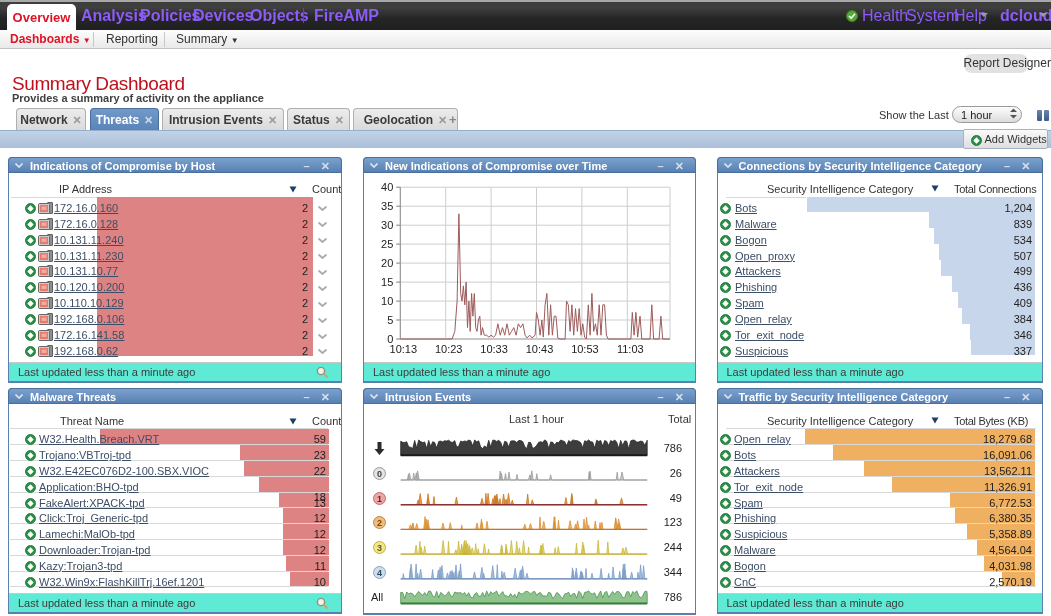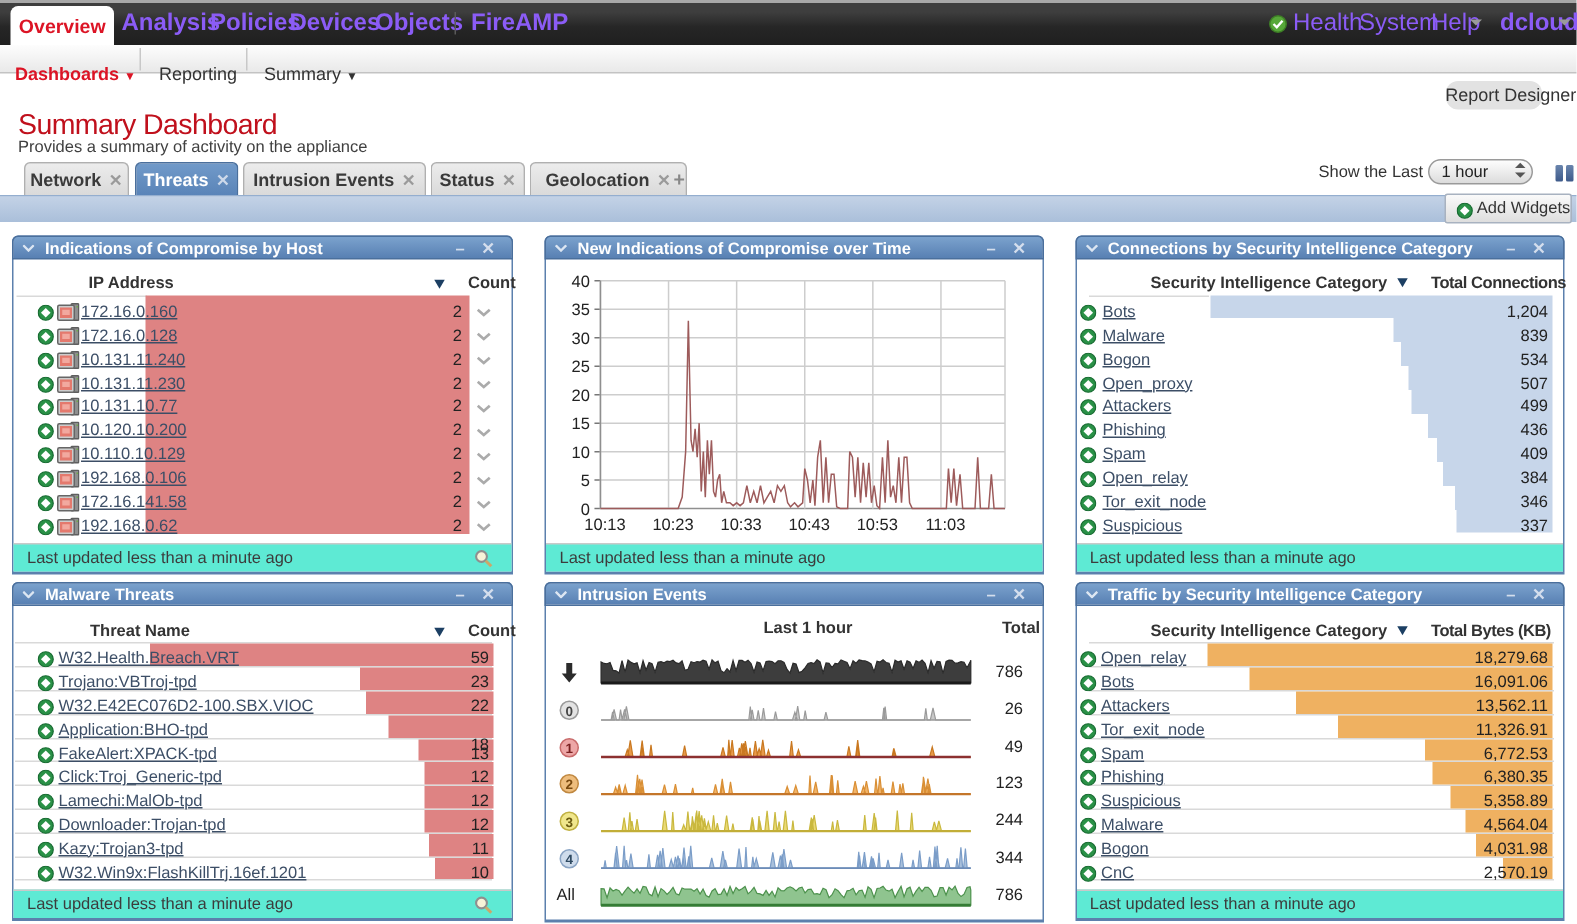--- a/index.html
+++ b/index.html
@@ -7,24 +7,24 @@
 #topbar { position:absolute; left:0; top:0; width:1051px; height:30px;
   background:linear-gradient(#a8a8a8 0 2px,#3e3e3e 2px 8px,#262626 60%,#1f1f1f); }
 .tnav { position:absolute; top:0; height:30px; line-height:31px; color:#8b5cf6;
   font-size:16px; font-weight:bold; }
 #ovtab { position:absolute; left:7px; top:4px; width:69px; height:26px; background:#fff;
   border-radius:5px 5px 0 0; color:#dc1425; font-size:13px; font-weight:bold;
   text-align:center; line-height:27px; }
 #subnav { position:absolute; left:0; top:30px; width:1051px; height:19px;
   background:linear-gradient(#fdfdfd,#e9e9e9); border-bottom:1px solid #c3c3c3; }
 .snav { position:absolute; top:30px; height:18px; line-height:19px; font-size:12px;
-  font-weight:bold; color:#333;margin-top:10px; }
+  font-weight:bold; color:#333; }
 .sep { position:absolute; top:32px; height:15px; width:1px; background:#c8c8c8; }
 #title { position:absolute; left:12px; top:73px; font-size:19px; letter-spacing:-0.4px; color:#c0101c; }
-#subtitle { position:absolute; left:12px; top:92px; font-size:11px; color:#404040; }
+#subtitle { position:absolute; left:12px; top:92px; font-size:11px; color:#404040;font-weight:bold; }
 .btn { position:absolute; background:linear-gradient(#fafafa,#dedede);
   border:1px solid #b4b4b4; border-radius:4px; font-size:11px; color:#333;
   text-align:center; white-space:nowrap; }
 .tab { position:absolute; top:108px; height:22px; border:1px solid #b0b0b0;
   border-bottom:none; border-radius:4px 4px 0 0;
   background:linear-gradient(#ececec,#dadada); font-size:12px; font-weight:bold;
   color:#3a3a3a; text-align:center; line-height:22px; }
 .tab .x { color:#9a9a9a; font-weight:bold; margin-left:5px; font-size:11px; }
 .tab.active { background:linear-gradient(#719ac9,#5a84b8); color:#fff;
   border-color:#4a6f9c; }
@@ -36,21 +36,21 @@
 .whead { position:absolute; left:-1px; top:-1px; right:-1px; height:16px;
   background:linear-gradient(#7ba2cd,#5880b3); border:1px solid #4a6f9c;
   border-radius:4px 4px 0 0; color:#fff; font-size:11px; font-weight:bold;
   line-height:16px; padding-left:21px; }
 .whead .mx { position:absolute; right:7px; top:0; color:#d4deed; font-weight:bold;
   letter-spacing:4px; font-size:11px; }
 .whead .cv { position:absolute; left:6px; top:5px; width:8px; height:5px; }
 .wfoot { position:absolute; left:0; right:0; bottom:0; height:19px; background:#5eead4;
   border-top:1px solid #c9c9c9; font-size:11px; color:#3c3c3c; line-height:19px;
   padding-left:9px; }
-.th { position:absolute; font-size:11px; font-weight:bold; color:#333;
+.th { position:absolute; font-size:11px; font-weight:normal; color:#333;
   white-space:nowrap;padding-left:12px; }
 .lnk { position:absolute; font-size:11px; color:#3c4e66; text-decoration:underline;
   white-space:nowrap; }
 .val { position:absolute; font-size:11px; color:#222; text-align:right;
   white-space:nowrap; }
 .bar { position:absolute; }
 .hline { position:absolute; height:1px; background:#d9d9d9; }
 </style></head><body>
 <div id="topbar"></div>
 <div id="ovtab">Overview</div>

